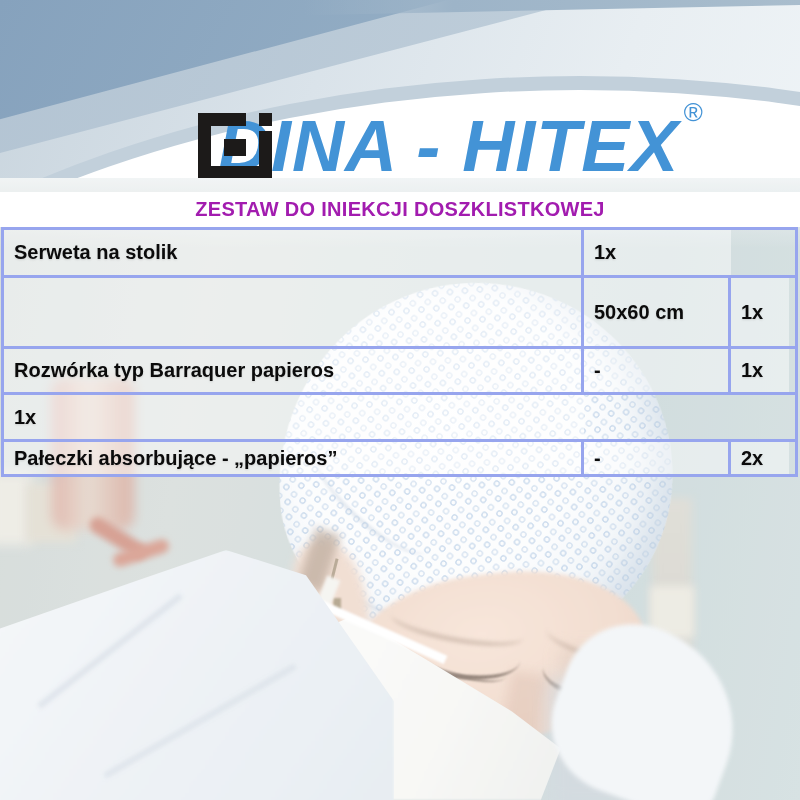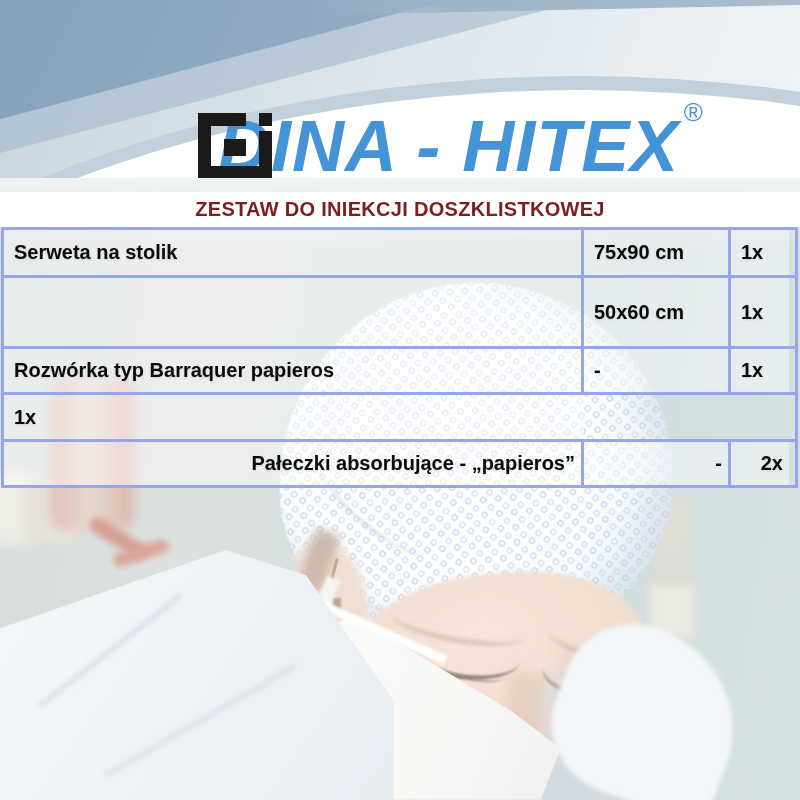--- a/index.html
+++ b/index.html
@@ -110,37 +110,37 @@
   .lm-center{left:26px;top:26px;width:22px;height:17px;}
   .logo-text{
     margin-left:20px;font-style:italic;font-weight:700;font-size:72px;line-height:1;
     letter-spacing:1px;color:#4393d6;white-space:nowrap;
   }
   .logo-reg{font-style:italic;font-weight:400;font-size:26px;color:#4393d6;
     position:relative;top:-34px;left:4px;}
   
   .title-band{position:absolute;left:0;top:192px;width:800px;height:35px;background:#ffffff;
     display:flex;align-items:center;justify-content:center;}
-  .title-band h1{margin:0;font-size:20px;font-weight:700;color:#7f1d1d;letter-spacing:.3px;}
+  .title-band h1{margin:0;font-size:20px;font-weight:700;color:#a21caf;letter-spacing:.3px;}
   
   .ptable{
     position:absolute;left:1px;top:227px;width:797px;box-sizing:border-box;
     border:3px solid #97a5ee;
   }
   .trow{display:grid;grid-template-columns:580px 147px 58px;}
   .trow.rb{border-bottom:3px solid #97a5ee;}
   .cell{
     box-sizing:border-box;display:flex;flex-direction:column;justify-content:center;
     padding-left:10px;padding-right:6px;background:rgba(255,255,255,.45);
     font-weight:700;font-size:20px;color:#0b0b0b;line-height:1.35;
     text-shadow:0 1px 2px rgba(130,130,130,.25);
   }
   .cell.bl{border-right:3px solid #97a5ee;}
   .r1 .cell{height:45px;} .r2 .cell{height:68px;} .r3 .cell{height:43px;}
-  .r4 .cell{height:44px;} .r5 .cell{height:43px;align-items:flex-end;}
+  .r4 .cell{height:44px;} .r5 .cell{height:32px;}
   .ln2:empty{display:none;}
 </style>
 </head>
 <body>
 
 <div class="canvas">
 
   <div class="photo">
     <div class="wall-top-light"></div>
     <div class="blob-topleft"></div>
@@ -201,21 +201,20 @@
   <div class="title-band">
     <h1>ZESTAW DO INIEKCJI DOSZKLISTKOWEJ</h1>
   </div>
 
   <div class="ptable">
     <div class="trow rb r1">
       <div class="cell bl">
         <div class="ln1">Serweta na stolik</div>
 
       </div>
-      <div class="cell bl">75x90 cm</div>
       <div class="cell">1x</div>
     </div>
     <div class="trow rb r2">
       <div class="cell bl">
       </div>
       <div class="cell bl">50x60 cm</div>
       <div class="cell">1x</div>
     </div>
     <div class="trow rb r3">
       <div class="cell bl">

